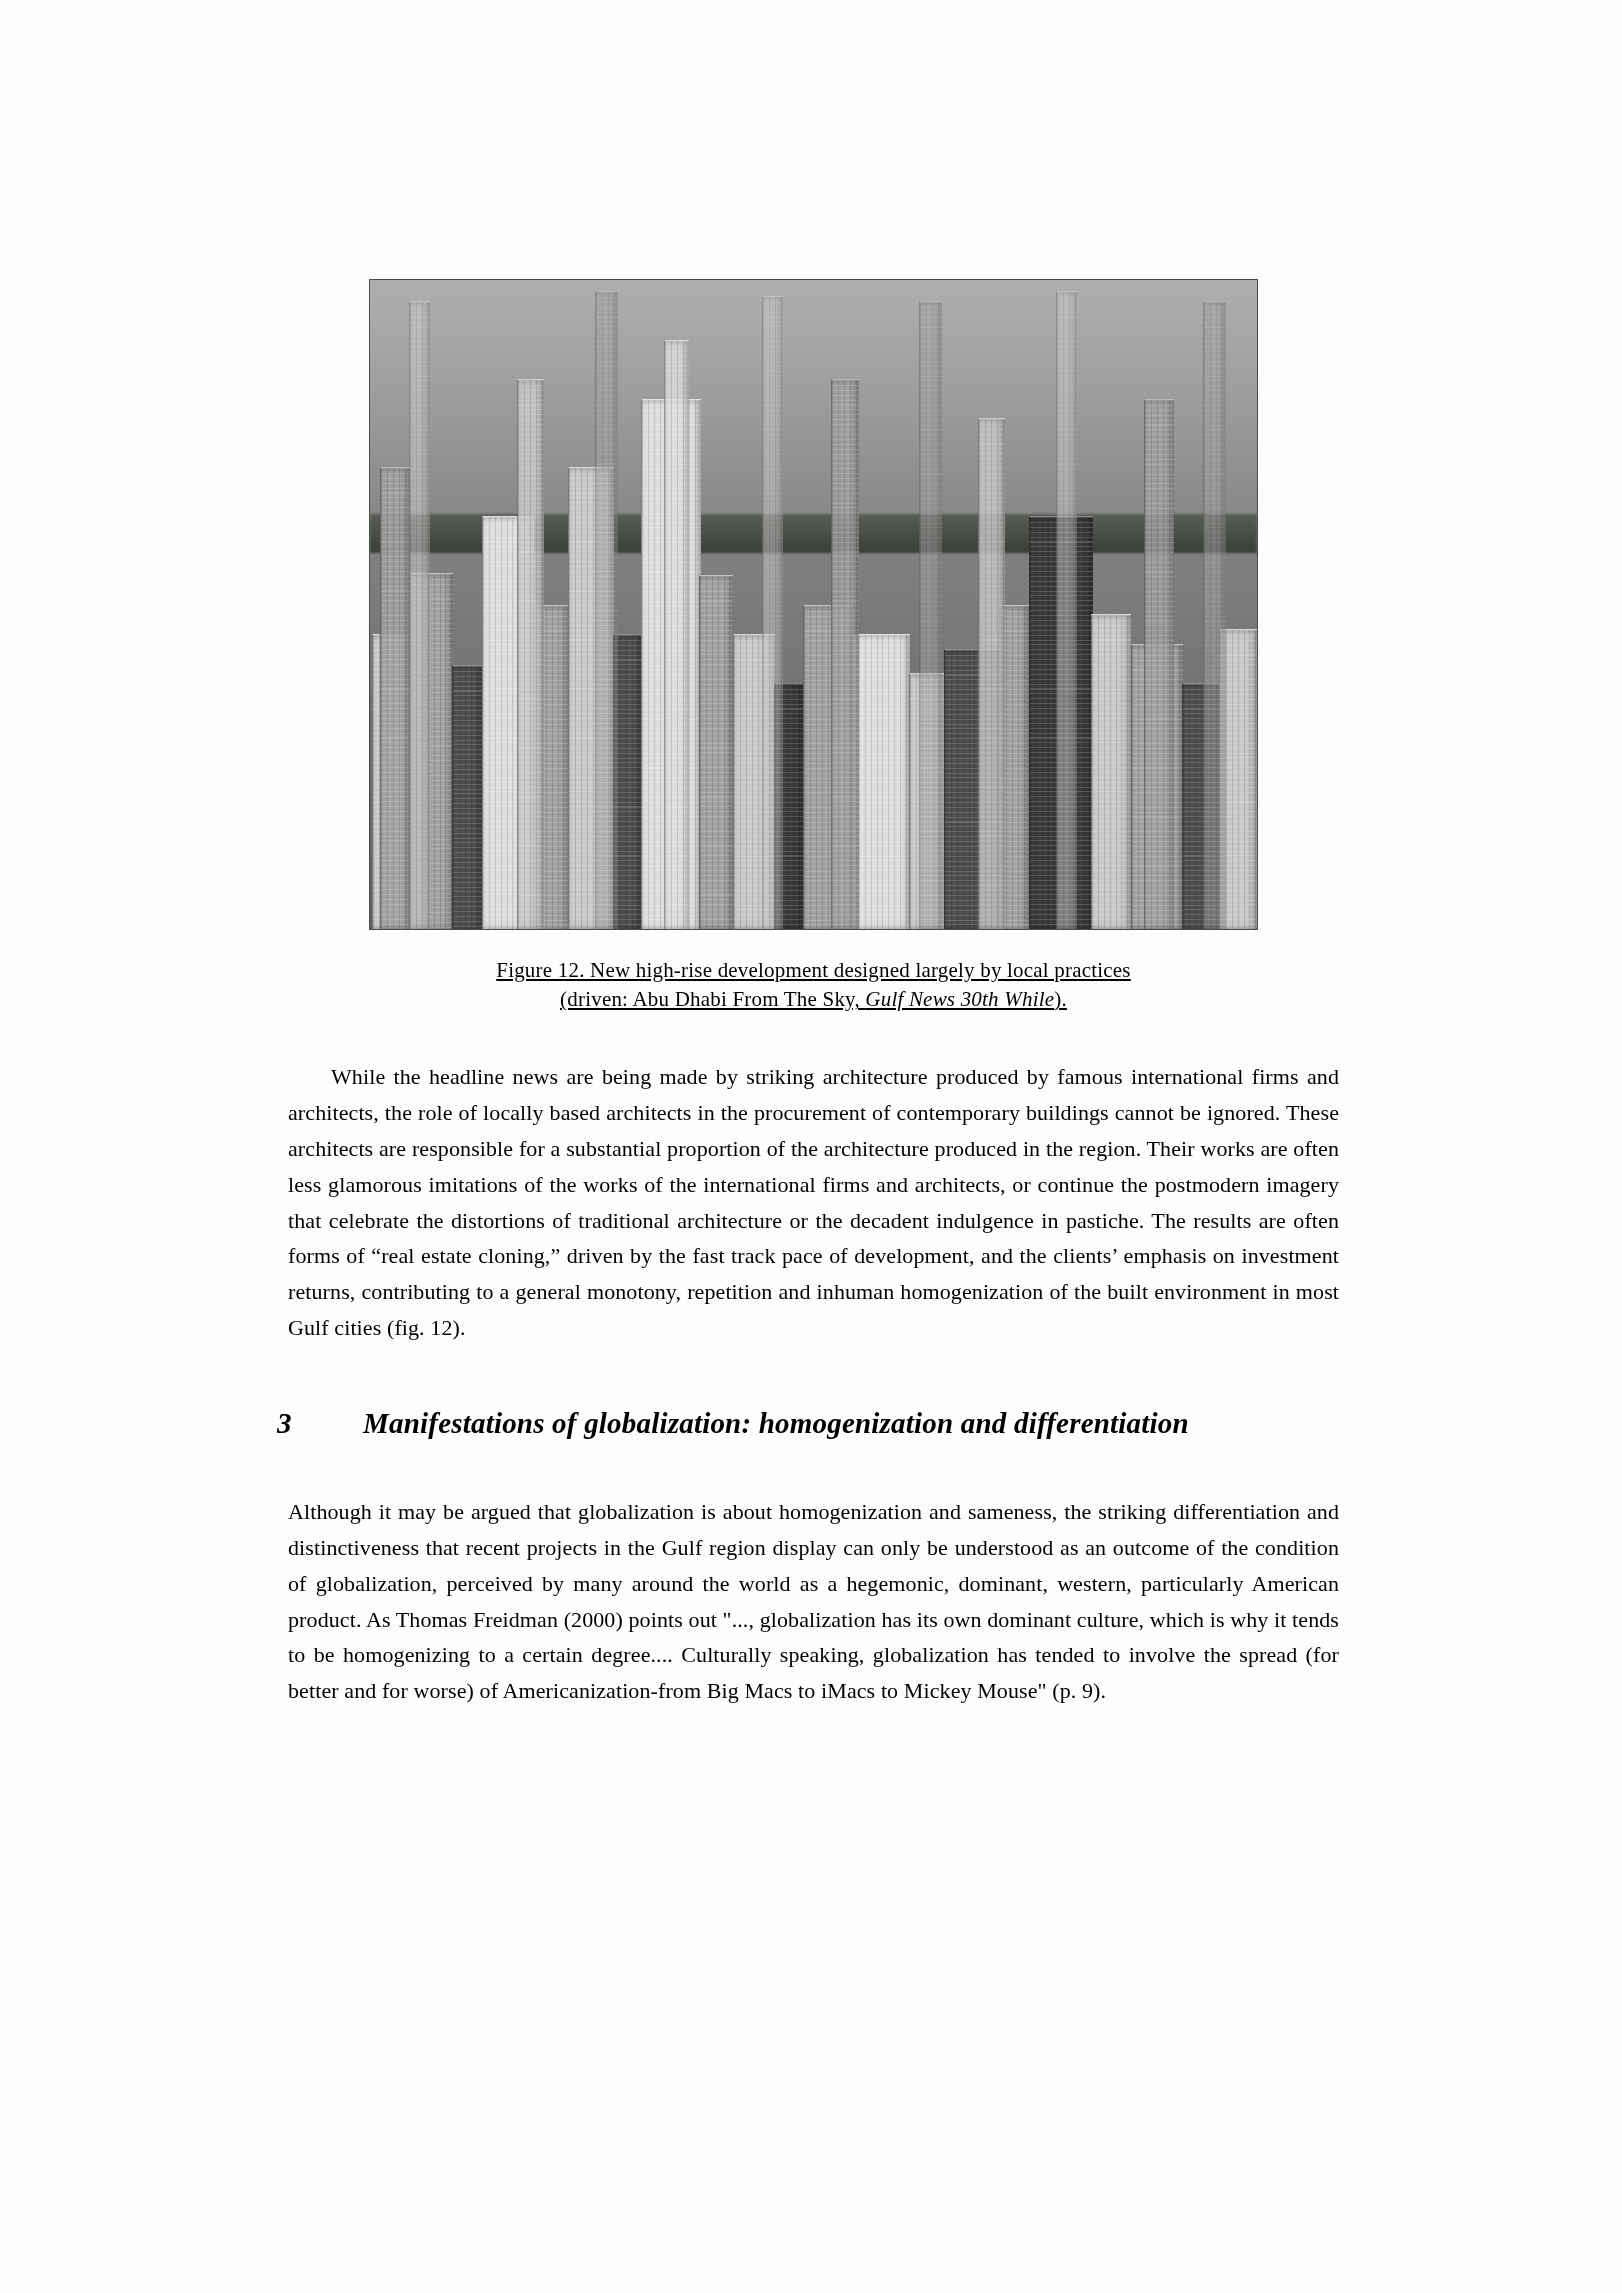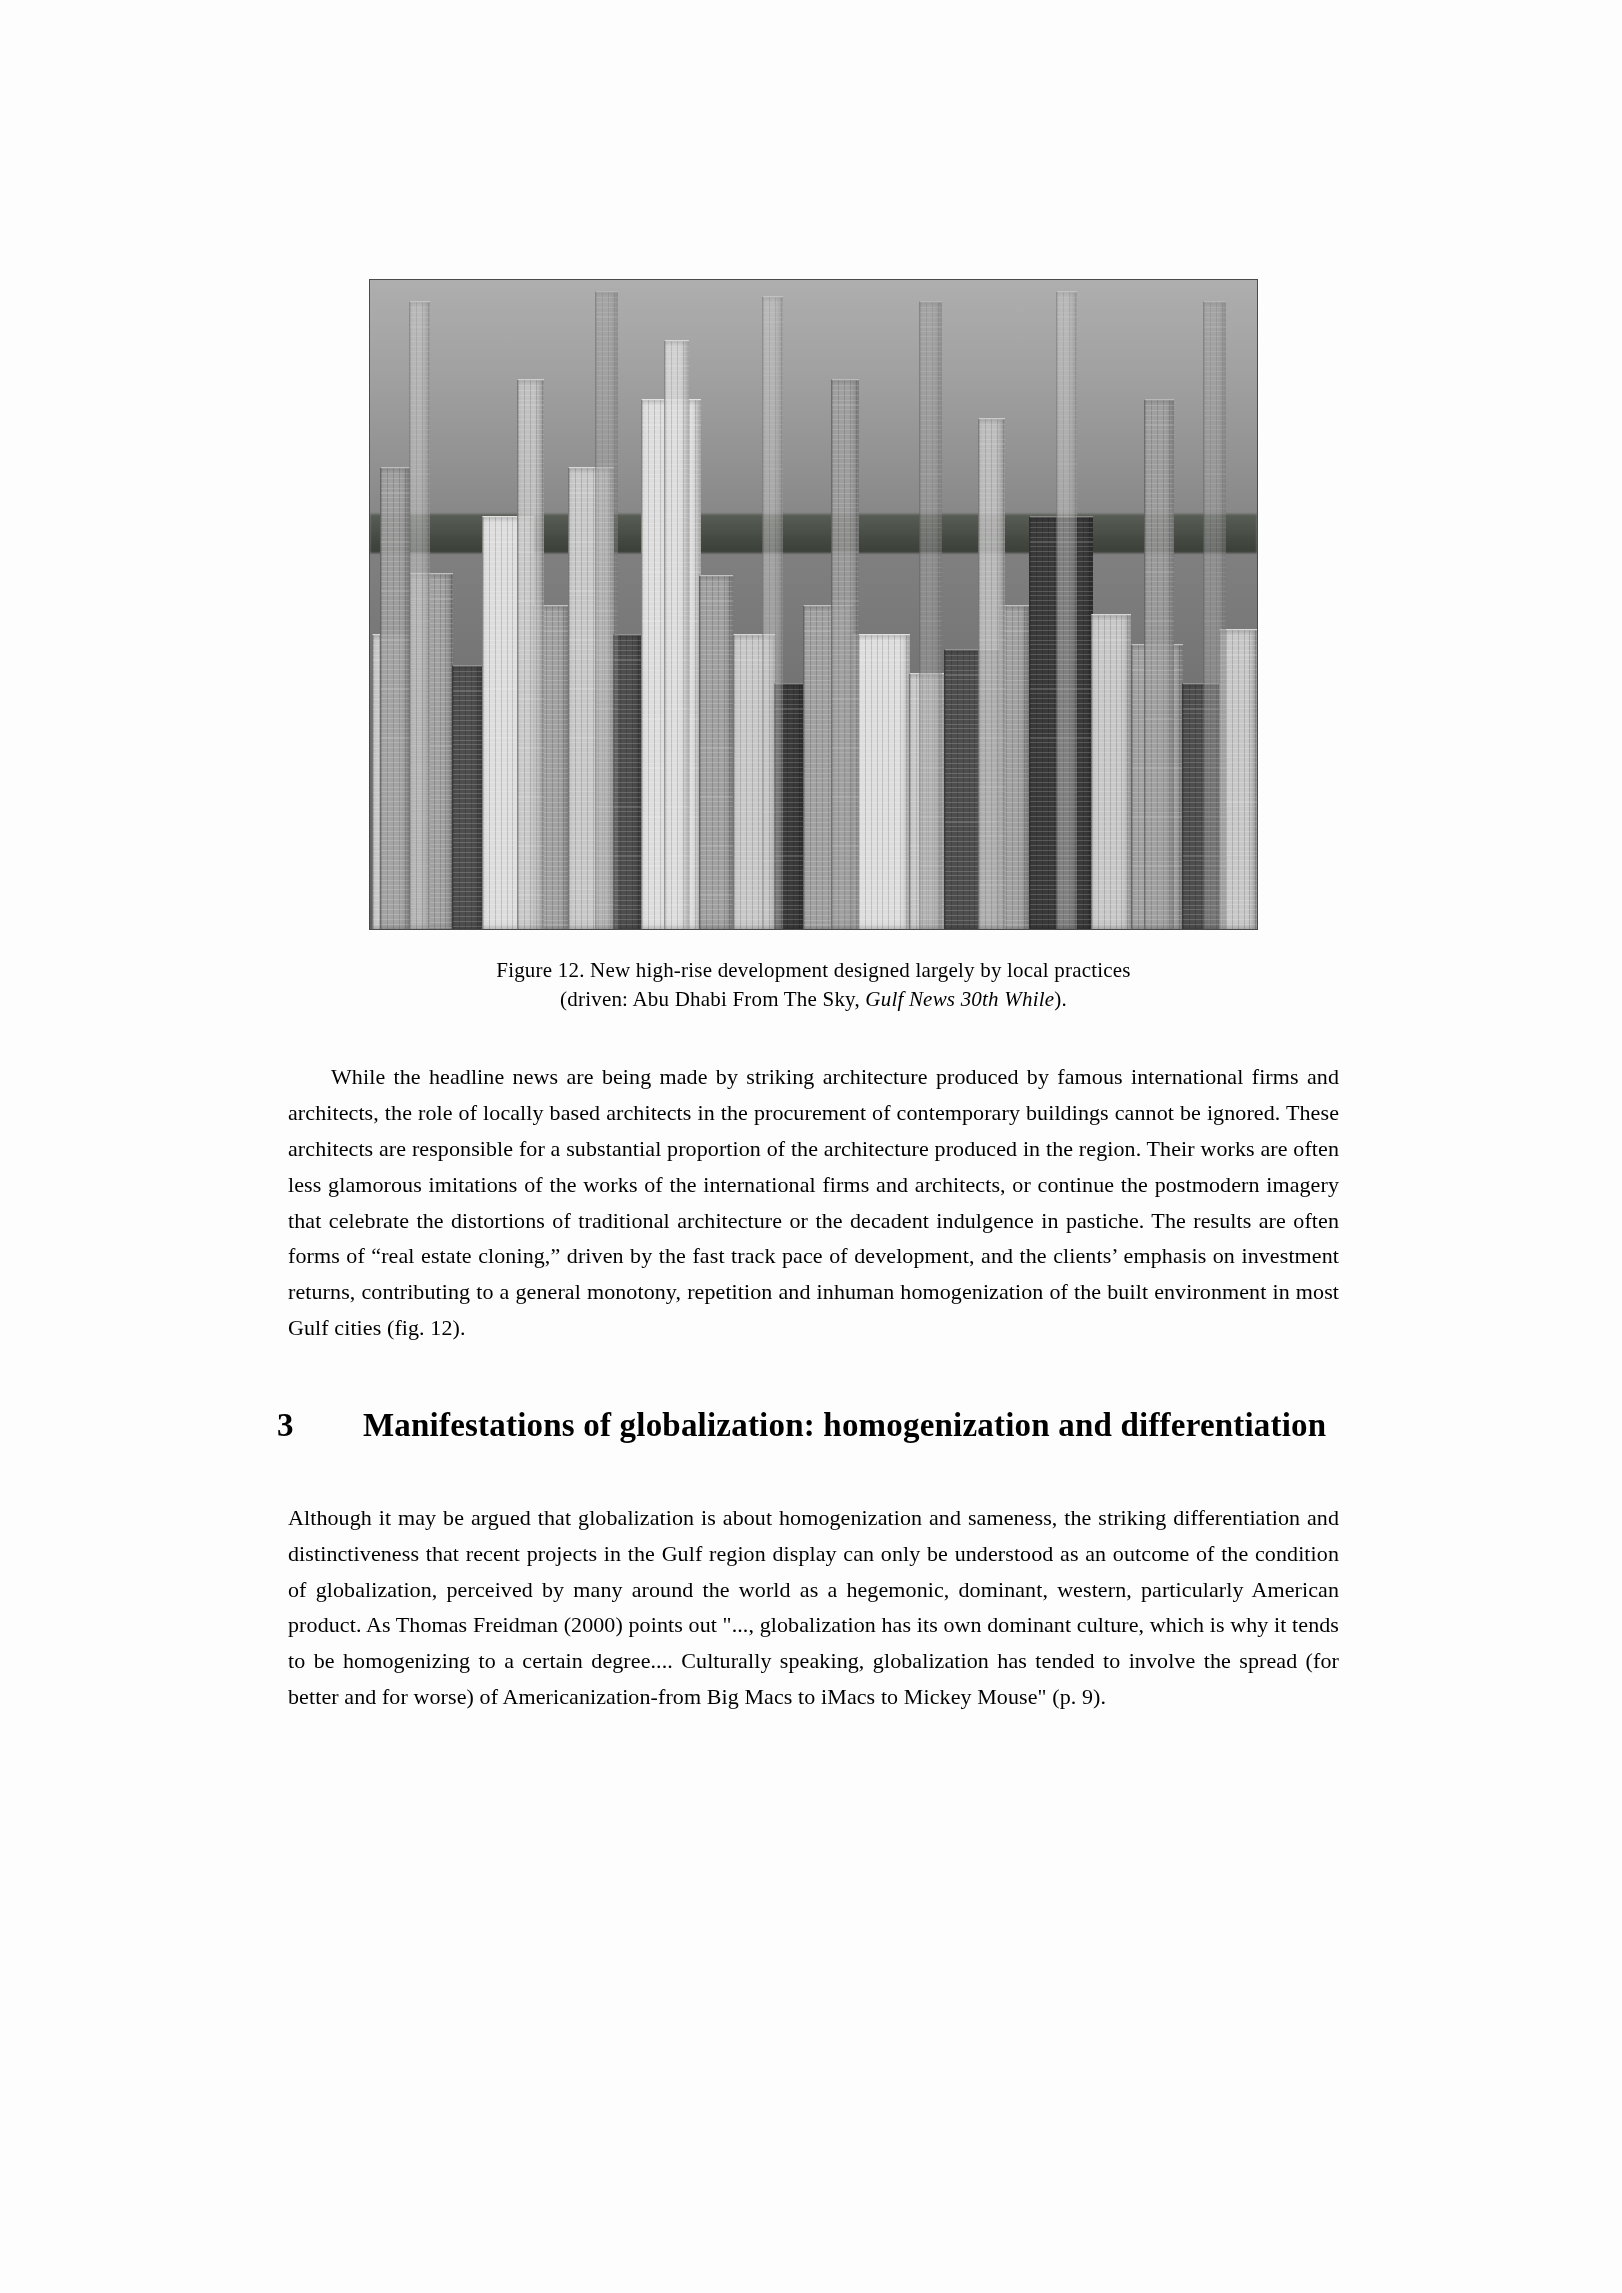--- a/index.html
+++ b/index.html
@@ -28,20 +28,21 @@
     top: 279px;
     width: 1073px;
   }
 
   
   .figure-block {
     width: 100%;
     display: flex;
     flex-direction: column;
     align-items: center;
+    text-decoration: underline;
   }
   .figure-image {
     width: 887px;
     height: 649px;
     position: relative;
     overflow: hidden;
     background: #6d6d6d;
     border: 1px solid #4a4a4a;
   }
   .sky {
@@ -112,24 +113,25 @@
     letter-spacing: 0.1px;
     margin: 11px;
   }
   .para.indent { text-indent: 43px; }
   .gap-1 { height: 33px; }
   .gap-2 { height: 45px; }
   .gap-3 { height: 39px; }
 
   
   .heading {
-    font-size: 33px;
+    font-size: 29px;
     font-weight: bold;
     line-height: 1.45;
     letter-spacing: 0.2px;
+    font-style: italic;
   }
   .heading .num {
     display: inline-block;
     width: 86px;
   }
 
   
   .page-number {
     position: absolute;
     left: 0;

